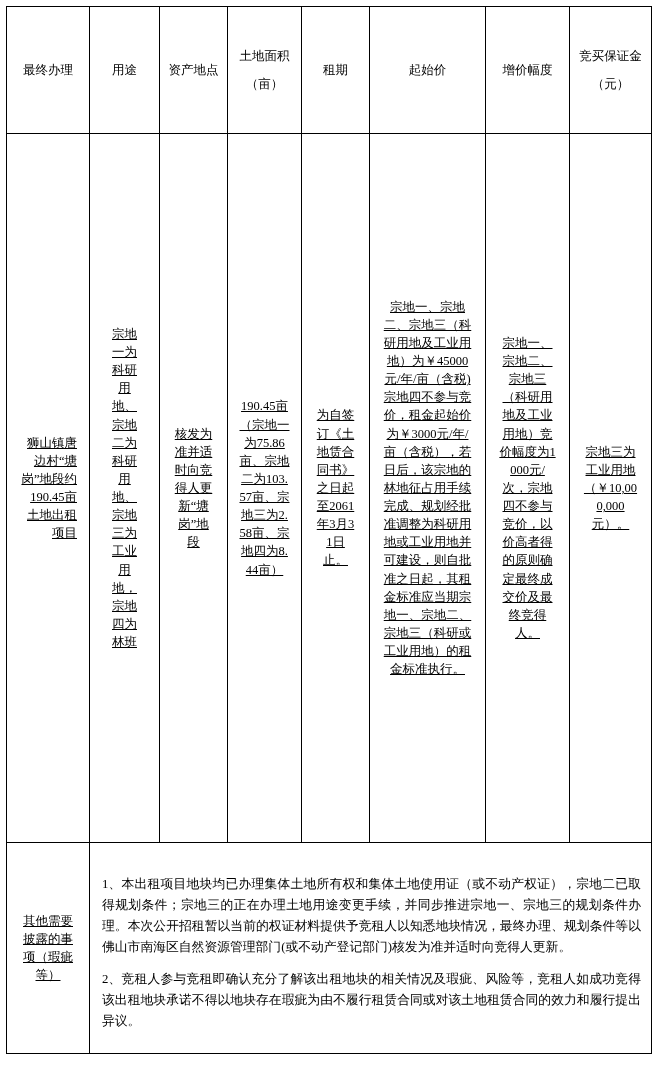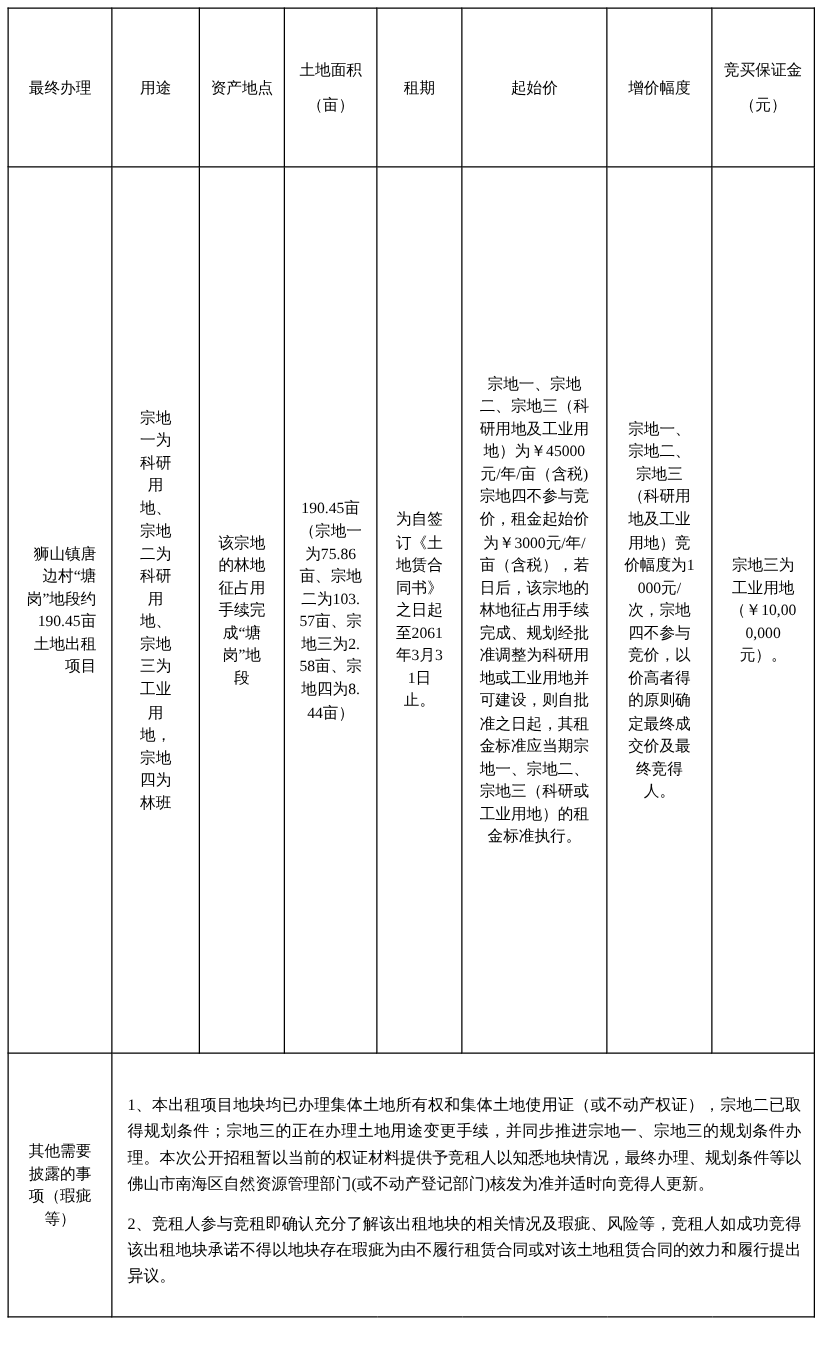--- a/index.html
+++ b/index.html
@@ -52,20 +52,21 @@
     padding: 4px 6px;
   }
   .head-cell {
     display: block;
     text-align: center;
   }
   .body-cell {
     display: block;
     text-align: center;
     padding: 0 4px;
+    text-decoration: underline;
   }
   tbody td.main {
     height: 700px;
     vertical-align: middle;
   }
   .cell-col1 { padding: 0 10px; text-align: right; }
   .cell-col2 { padding: 0 14px; }
   .cell-col3 { padding: 0 12px; }
   .cell-col4 { padding: 0 8px; }
   .cell-col5 { padding: 0 10px; }
@@ -141,21 +142,21 @@
     </thead>
     <tbody>
       <tr>
         <td class="main">
           <span class="body-cell cell-col1">狮山镇唐边村“塘岗”地段约190.45亩土地出租项目</span>
         </td>
         <td class="main">
           <span class="body-cell cell-col2">宗地一为科研用地、宗地二为科研用地、宗地三为工业用地，宗地四为林班</span>
         </td>
         <td class="main">
-          <span class="body-cell cell-col3">该宗地的林地征占用手续完成“塘岗”地段</span>
+          <span class="body-cell cell-col3">核发为准并适时向竞得人更新“塘岗”地段</span>
         </td>
         <td class="main">
           <span class="body-cell cell-col4">190.45亩（宗地一为75.86亩、宗地二为103.57亩、宗地三为2.58亩、宗地四为8.44亩）</span>
         </td>
         <td class="main">
           <span class="body-cell cell-col5">为自签订《土地赁合同书》之日起至2061年3月31日止。</span>
         </td>
         <td class="main">
           <span class="body-cell cell-col6">宗地一、宗地二、宗地三（科研用地及工业用地）为￥45000元/年/亩（含税)宗地四不参与竞价，租金起始价为￥3000元/年/亩（含税），若日后，该宗地的林地征占用手续完成、规划经批准调整为科研用地或工业用地并可建设，则自批准之日起，其租金标准应当期宗地一、宗地二、宗地三（科研或工业用地）的租金标准执行。</span>
         </td>

